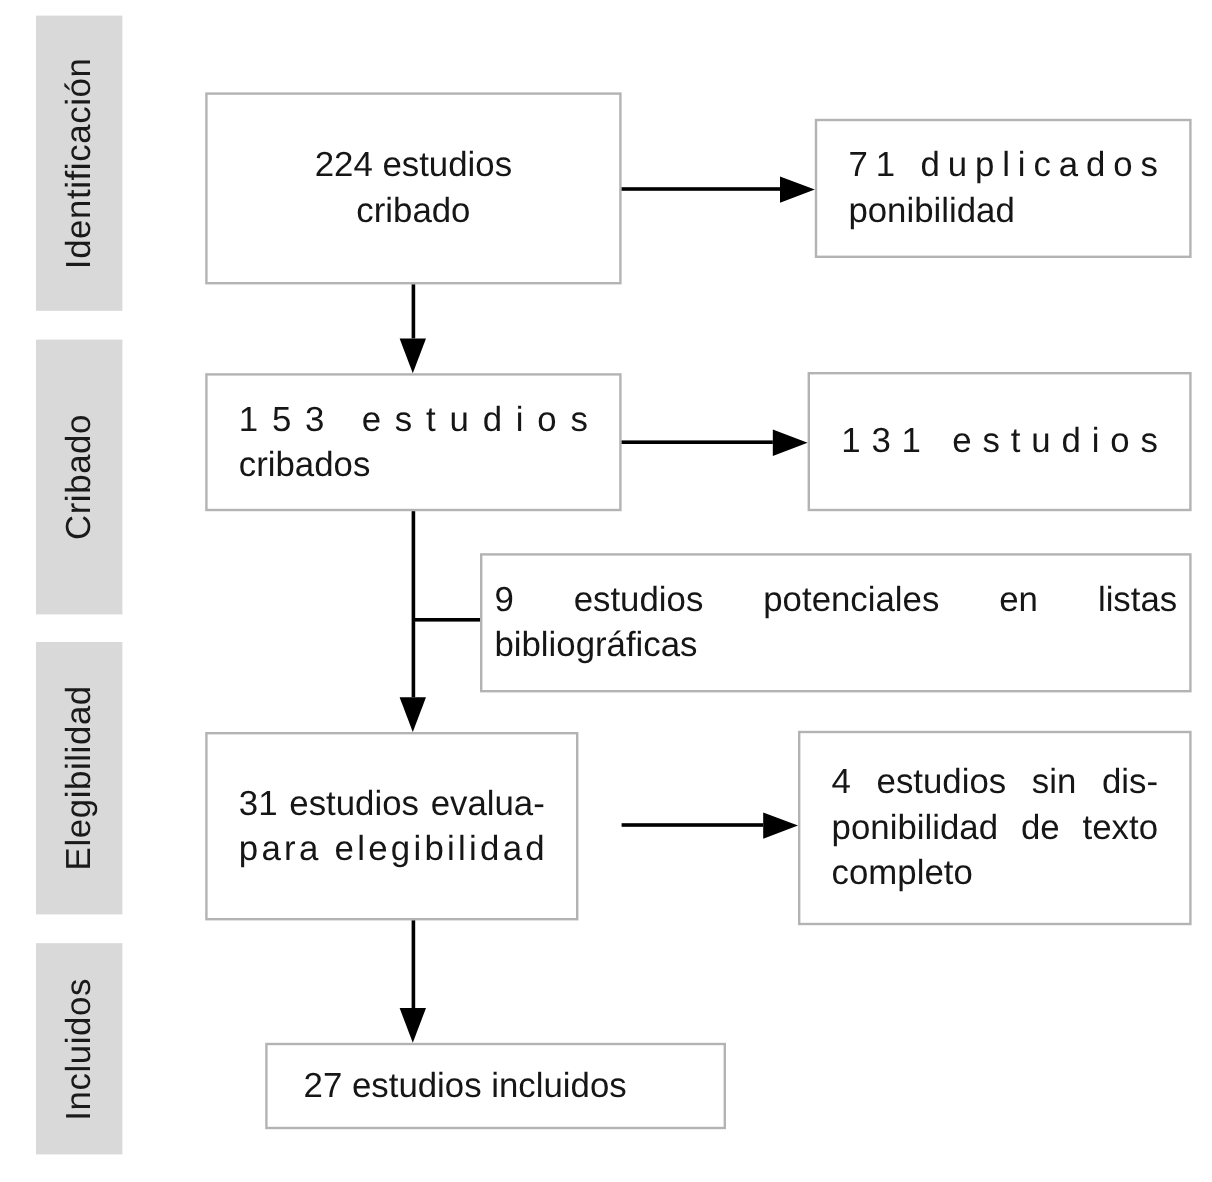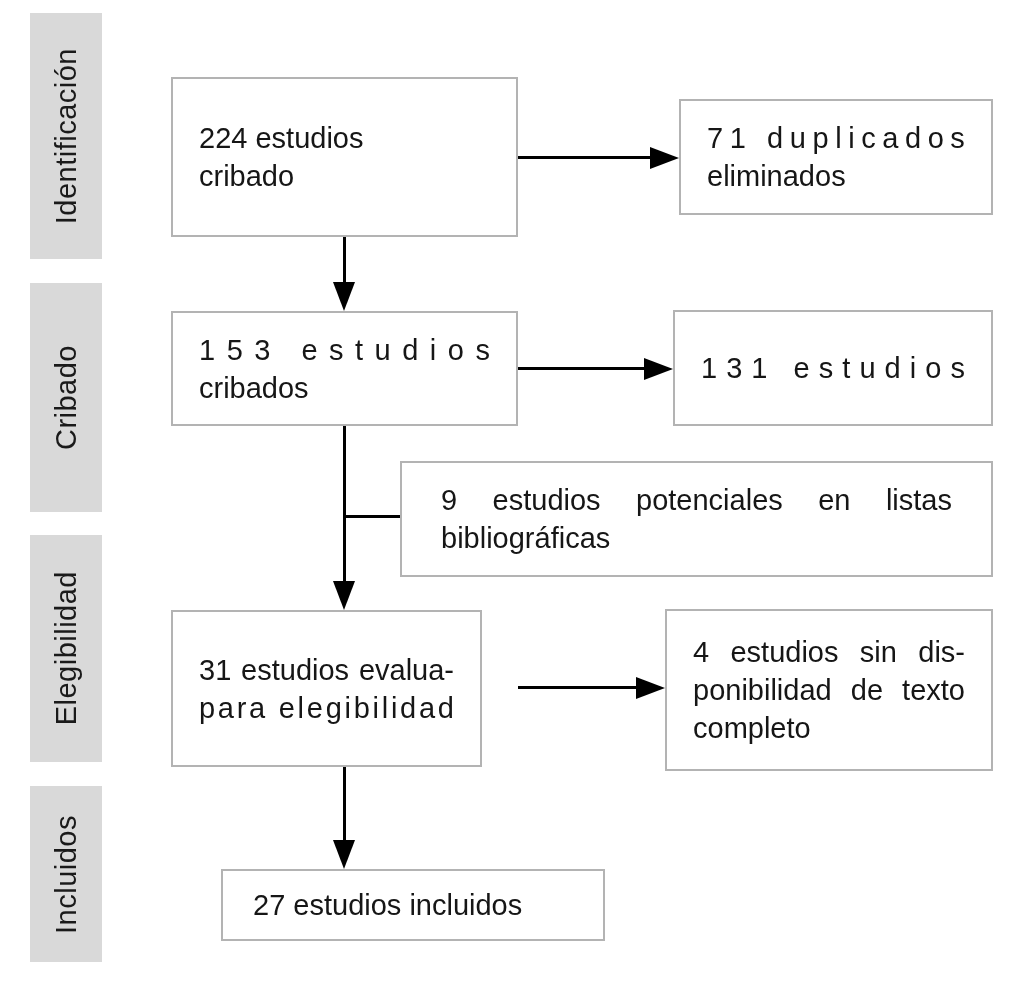--- a/index.html
+++ b/index.html
@@ -92,41 +92,41 @@
   <div class="stage" style="top:283px;height:229px;">
     <span class="stage-text">Cribado</span>
   </div>
   <div class="stage" style="top:535px;height:227px;">
     <span class="stage-text">Elegibilidad</span>
   </div>
   <div class="stage" style="top:786px;height:176px;">
     <span class="stage-text">Incluidos</span>
   </div>
 
-  <div class="fbox" style="left:171px;top:77px;width:347px;height:160px;">
+  <div class="fbox" style="left:171px;top:77px;width:347px;height:160px;text-align:center;">
     <div class="ln">224 estudios</div>
     <div class="ln">cribado</div>
   </div>
   <div class="fbox" style="left:679px;top:99px;width:314px;height:116px;">
     <div class="ln spread">
         <span>7</span>
         <span>1</span>
         <span>&nbsp;</span>
         <span>d</span>
         <span>u</span>
         <span>p</span>
         <span>l</span>
         <span>i</span>
         <span>c</span>
         <span>a</span>
         <span>d</span>
         <span>o</span>
         <span>s</span>
       </div>
-    <div class="ln">eliminados</div>
+    <div class="ln">ponibilidad</div>
   </div>
 
   <div class="fbox" style="left:171px;top:311px;width:347px;height:115px;">
     <div class="ln spread">
         <span>1</span>
         <span>5</span>
         <span>3</span>
         <span>&nbsp;</span>
         <span>e</span>
         <span>s</span>
@@ -149,21 +149,21 @@
         <span>s</span>
         <span>t</span>
         <span>u</span>
         <span>d</span>
         <span>i</span>
         <span>o</span>
         <span>s</span>
       </div>
   </div>
 
-  <div class="fbox" style="left:400px;top:461px;width:593px;height:116px;padding:0 39px;">
+  <div class="fbox" style="left:400px;top:461px;width:593px;height:116px;padding:0 10px;">
     <div class="ln jw">9 estudios potenciales en listas</div>
     <div class="ln">bibliográficas</div>
   </div>
 
   <div class="fbox" style="left:171px;top:610px;width:311px;height:157px;">
     <div class="ln jw">31 estudios evalua-</div>
     <div class="ln spread">
         <span>p</span>
         <span>a</span>
         <span>r</span>

